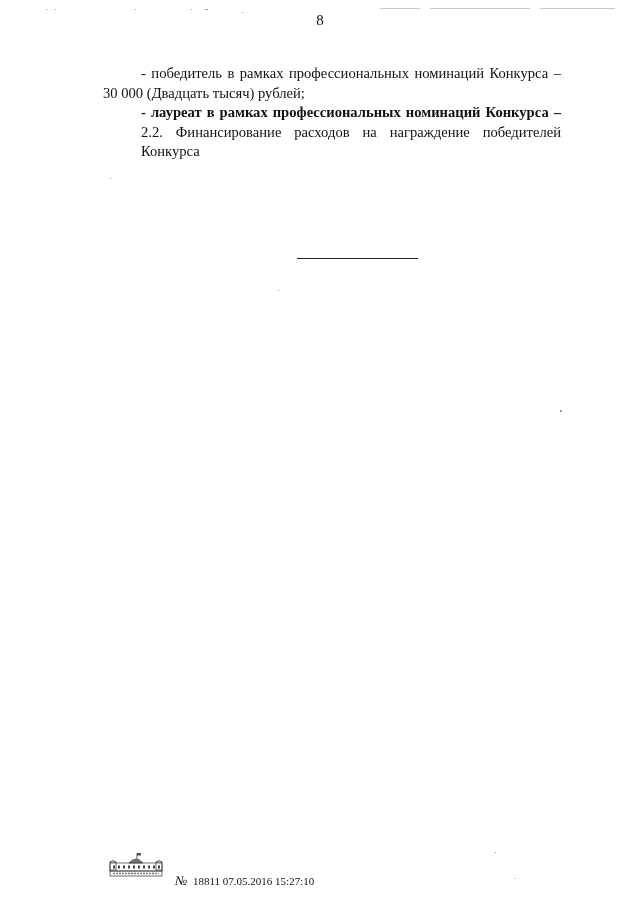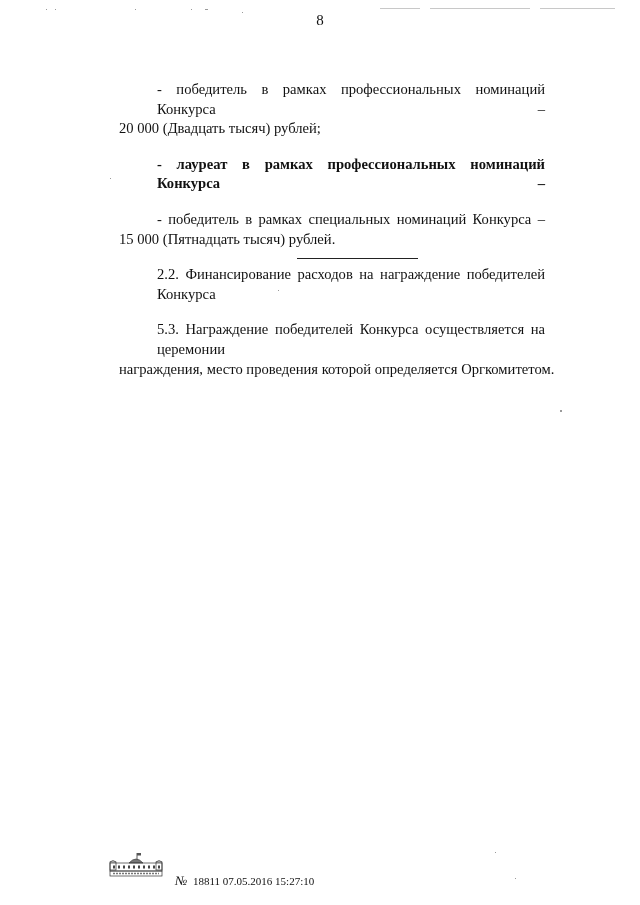--- a/index.html
+++ b/index.html
@@ -36,21 +36,21 @@
     }
     .body-text {
       position: absolute;
       left: 103px;
       top: 64px;
       width: 458px;
       font-size: 14.6px;
       line-height: 19.6px;
     }
     .para {
-      margin: 16px;
+      margin: 0;
       text-align: justify;
       text-align-last: left;
       text-indent: 38px;
     }
     .line {
       display: block;
       white-space: nowrap;
     }
     .line.justify {
       text-align: justify;
@@ -109,35 +109,27 @@
   <div class="speck" style="left:560px;top:410px;width:2px;height:2px;"></div>
   <div class="speck" style="left:110px;top:178px;"></div>
   <div class="speck" style="left:495px;top:852px;"></div>
   <div class="speck" style="left:515px;top:878px;"></div>
 
   <div class="page-number">8</div>
 
   <div class="body-text">
     <p class="para" style="text-indent:0;">
       <span class="line justify indent">- победитель в рамках профессиональных номинаций Конкурса –</span>
-      <span class="line">20 000 (Двадцать тысяч) рублей;</span>
+      <span class="line">30 000 (Двадцать тысяч) рублей;</span>
     </p>
     <p class="para" style="text-indent:0;font-weight:bold;">
       <span class="line justify indent">- лауреат в рамках профессиональных номинаций Конкурса –</span>
     </p>
     <p class="para" style="text-indent:0;">
-      <span class="line justify indent">- победитель в рамках специальных номинаций Конкурса –</span>
-      <span class="line">15 000 (Пятнадцать тысяч) рублей.</span>
-    </p>
-    <p class="para" style="text-indent:0;">
       <span class="line justify indent">2.2. Финансирование расходов на награждение победителей Конкурса</span>
-    </p>
-    <p class="para" style="text-indent:0;">
-      <span class="line justify indent">5.3. Награждение победителей Конкурса осуществляется на церемонии</span>
-      <span class="line">награждения, место проведения которой определяется Оргкомитетом.</span>
     </p>
   </div>
 
   <div class="rule"></div>
 
   <div class="footer-logo">
     <svg width="58" height="28" viewBox="0 0 58 28">
 
       <line x1="30" y1="1" x2="30" y2="8" stroke="#333" stroke-width="0.8"></line>
       <rect x="30" y="1" width="4" height="2.5" fill="#555"></rect>

